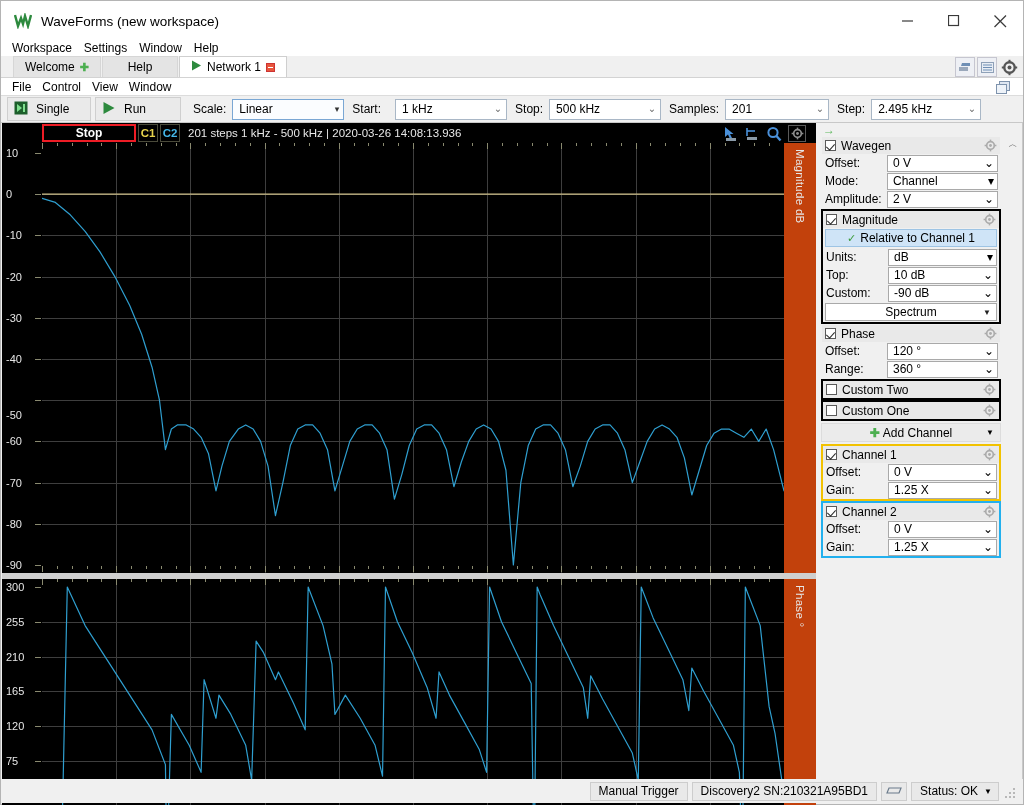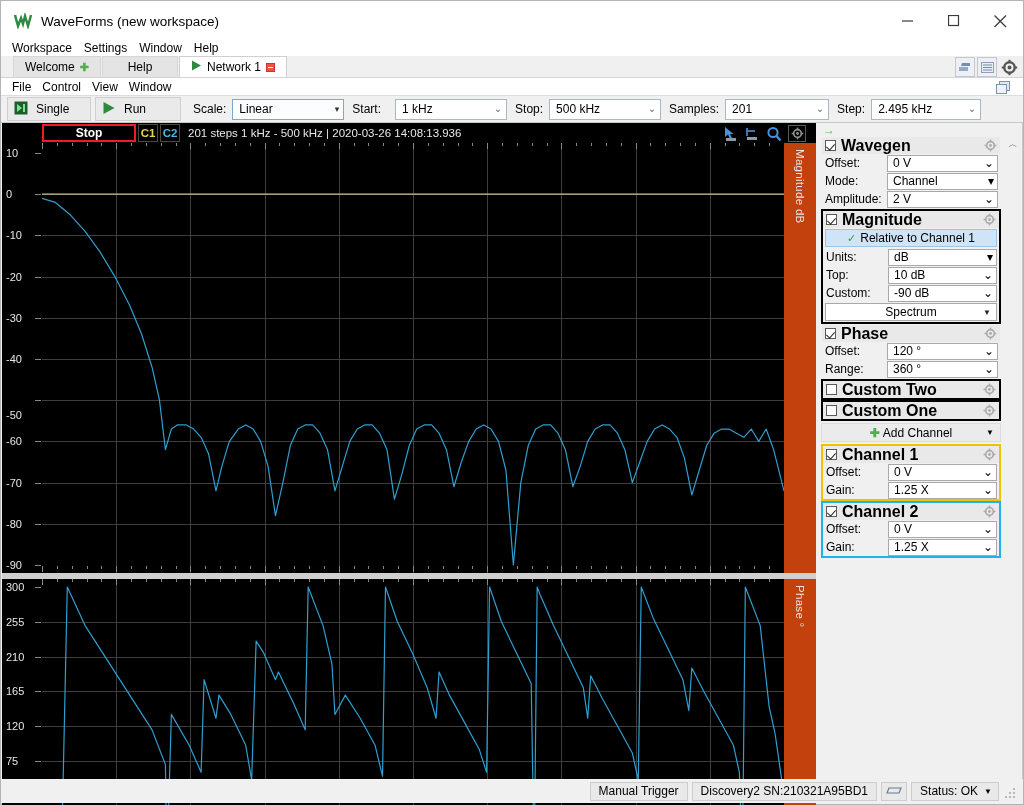--- a/index.html
+++ b/index.html
@@ -246,21 +246,21 @@
   .chk {
     width: 11px; height: 11px; border: 1px solid #5a5a5a;
     background: #fff; display: inline-block; position: relative;
     margin-right: 5px; flex: none;
   }
   .chk.on::after {
     content: ""; position: absolute; left: 2px; top: 1px;
     width: 4px; height: 7px; border: solid #2b2b2b;
     border-width: 0 1.5px 1.5px 0; transform: rotate(42deg);
   }
-  .grphead .gname { font-size: 16px; color: #000; flex: 1; white-space: nowrap; font-weight: bold; }
+  .grphead .gname { font-size: 12px; color: #000; flex: 1; white-space: nowrap; }
   .gear-sm {
     width: 16px; height: 15px; display: flex; align-items: center;
     justify-content: center; opacity: .55;
   }
   .rowline {
     height: 18px; display: flex; align-items: center; padding: 0 2px 0 3px;
     gap: 4px;
   }
   .rowline .rl {
     font-size: 12px; color: #000; white-space: nowrap;

